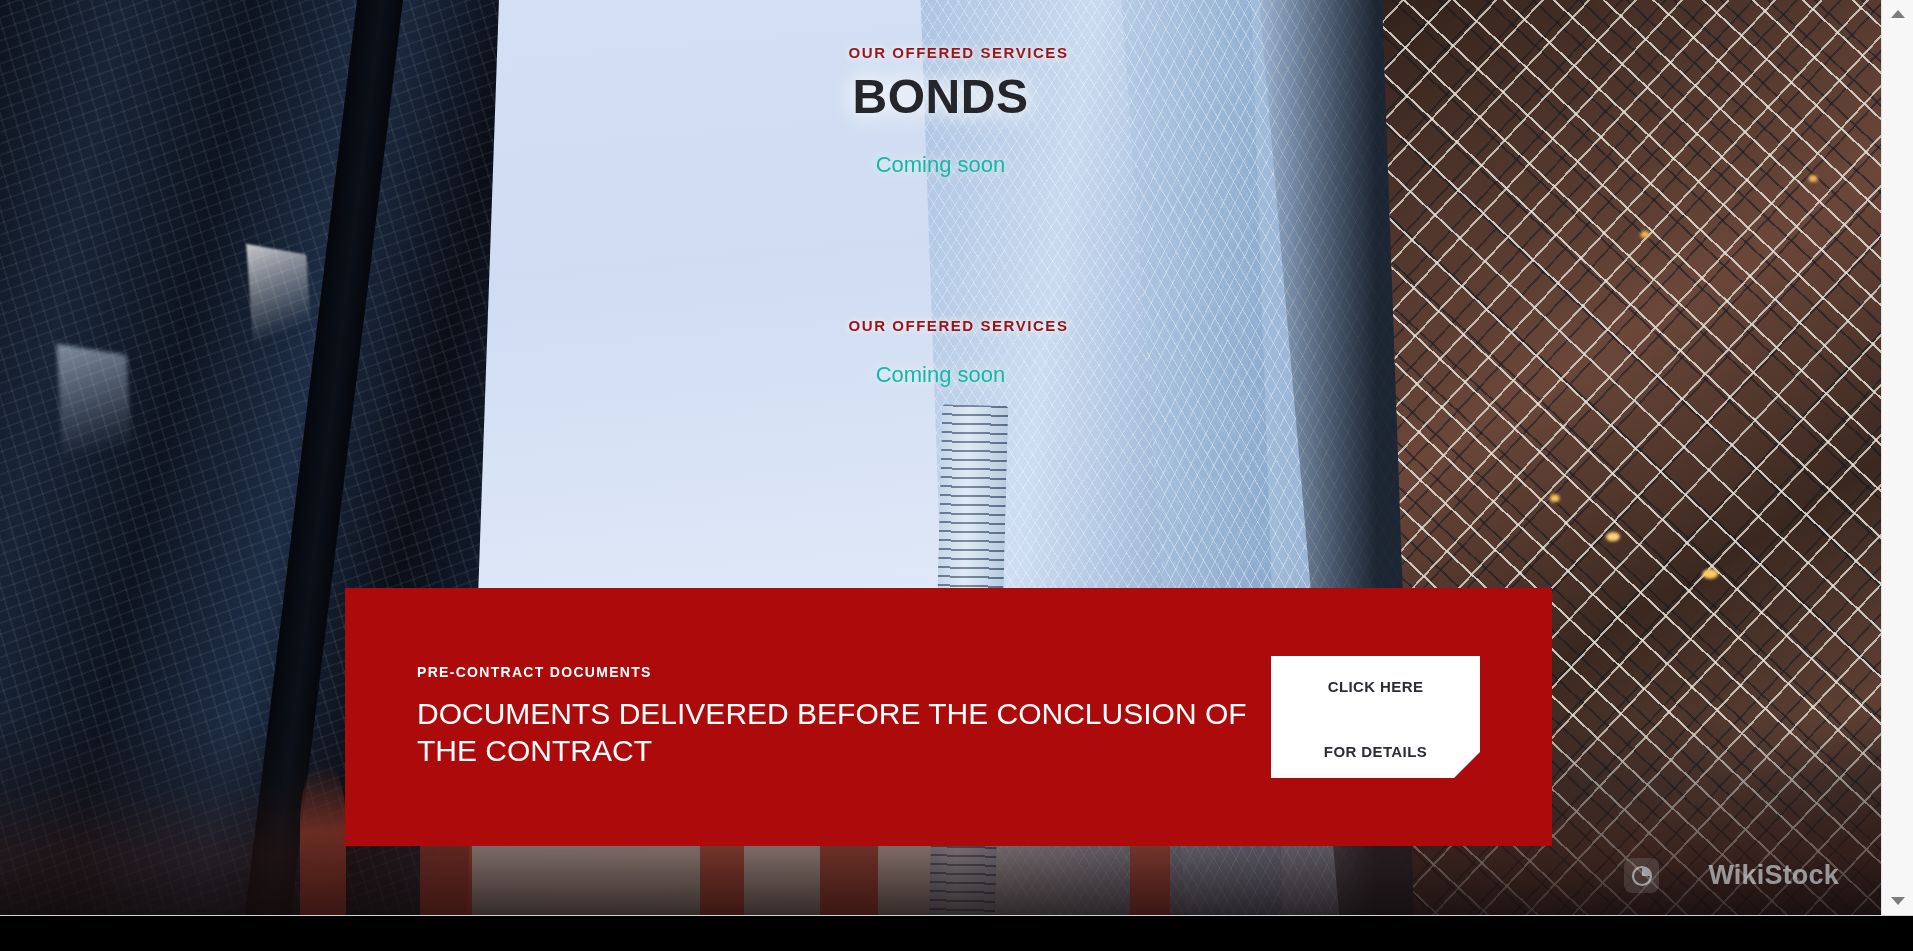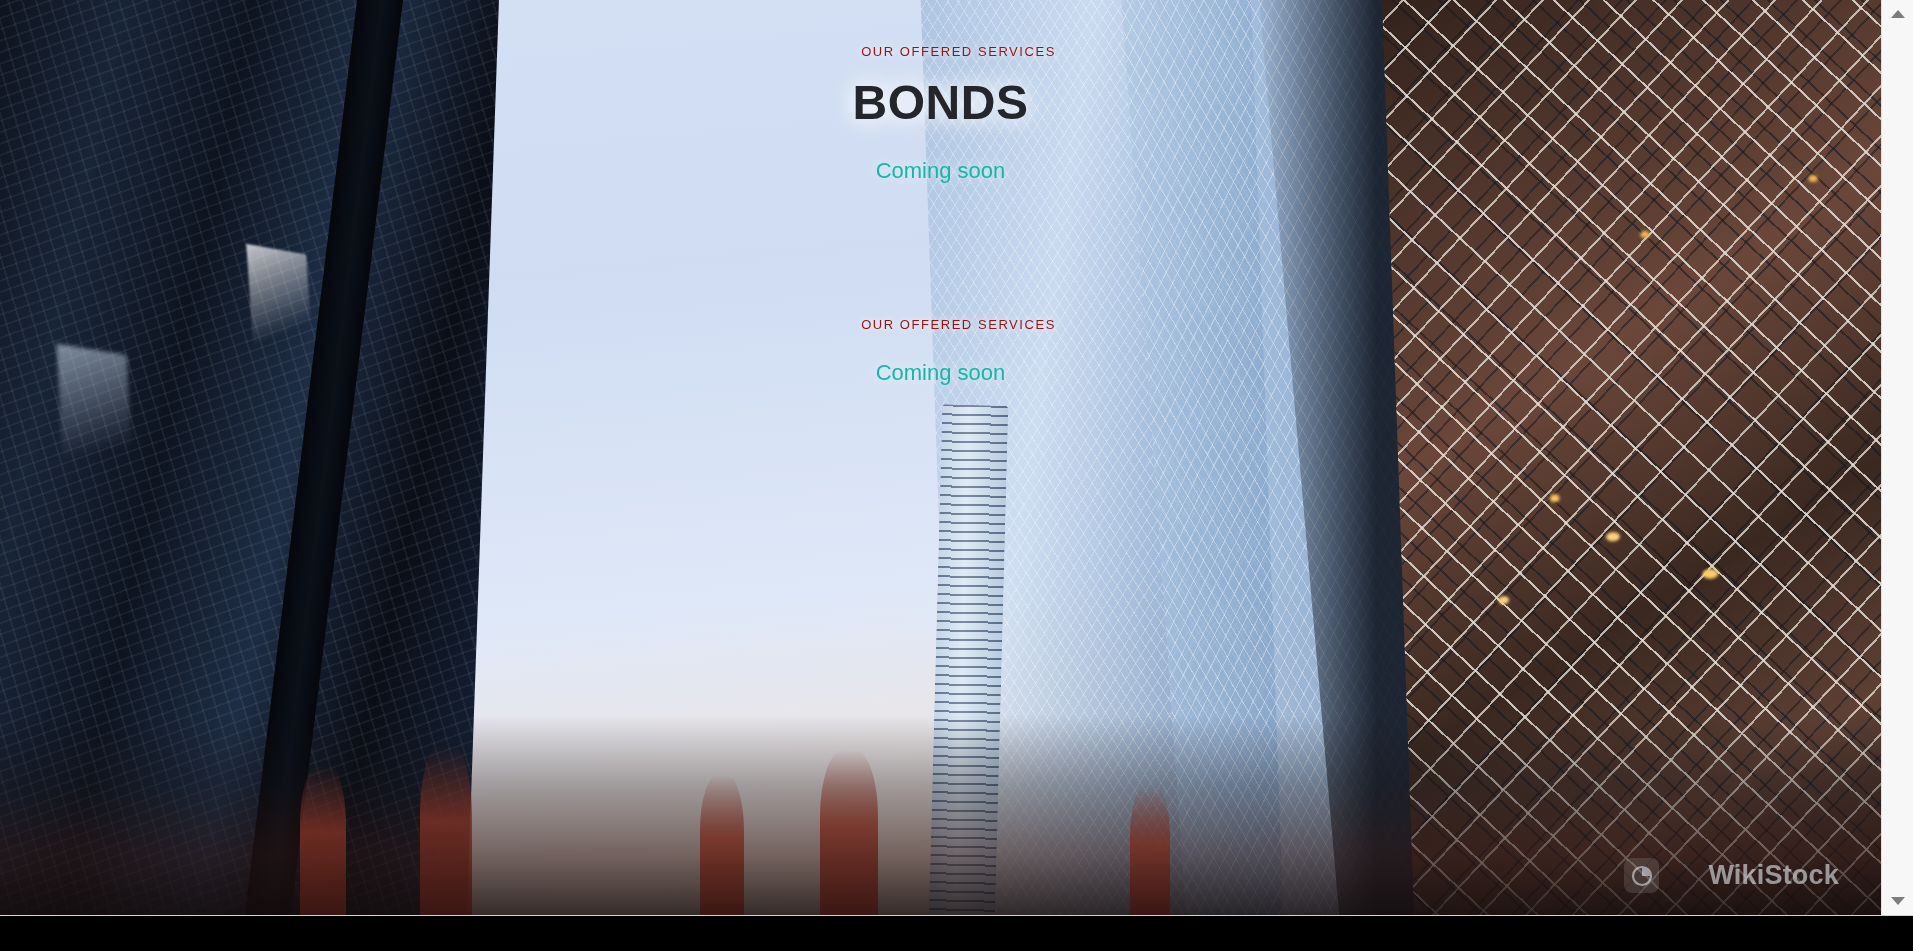--- a/index.html
+++ b/index.html
@@ -157,22 +157,22 @@
   .bcol {
     position:absolute; bottom:0;
     background:linear-gradient(180deg, rgba(90,40,32,.0), rgba(120,48,36,.85) 45%, rgba(60,22,18,.95));
     border-radius:40% 40% 0 0;
   }
 
   
   .svc-block { position:absolute; width:100%; text-align:center; }
   .kicker {
     color:#9b1212;
-    font-size:13px;
-    font-weight:normal;
+    font-size:15px;
+    font-weight:bold;
     letter-spacing:1.55px;
     text-shadow:0 0 7px rgba(255,255,255,.85), 0 0 14px rgba(255,255,255,.6);
     padding-left:36px;
   }
   .svc-title {
     color:#24262b;
     font-size:48px;
     font-weight:bold;
     letter-spacing:.5px;
     text-shadow:0 0 18px rgba(255,255,255,.95), 0 0 34px rgba(255,255,255,.8);
@@ -318,29 +318,40 @@
     <div class="street">
       <span class="bcol" style="left:300px;width:46px;height:150px;"></span>
       <span class="bcol" style="left:420px;width:52px;height:170px;"></span>
       <span class="bcol" style="left:700px;width:44px;height:140px;"></span>
       <span class="bcol" style="left:820px;width:58px;height:165px;"></span>
       <span class="bcol" style="left:1130px;width:40px;height:130px;"></span>
     </div>
 
     <div class="svc-block" style="top:44px;">
       <div class="kicker">OUR OFFERED SERVICES</div>
-      <div class="svc-title" style="margin-top:16px;">BONDS</div>
+      <div class="svc-title" style="margin-top:8px;">BONDS</div>
       <div class="svc-sub" style="margin-top:28px;">Coming soon</div>
     </div>
 
     <div class="svc-block" style="top:317px;">
       <div class="kicker">OUR OFFERED SERVICES</div>
       <div class="svc-sub" style="margin-top:28px;">Coming soon</div>
     </div>
 
+    <div id="cta">
+      <div class="cta-text">
+        <div class="cta-kicker">PRE-CONTRACT DOCUMENTS</div>
+        <div class="cta-head">DOCUMENTS DELIVERED BEFORE THE CONCLUSION OF THE CONTRACT</div>
+      </div>
+      <div id="cta-button">
+        <span class="btn-line">CLICK HERE</span>
+        <span class="btn-line">FOR DETAILS</span>
+        <span class="btn-corner"></span>
+      </div>
+    </div>
 
     <div id="watermark">
       <span class="wm-logo">
         <svg width="24" height="24" viewBox="0 0 24 24" aria-hidden="true">
           <circle cx="12" cy="12" r="9" fill="none" stroke="#e9edf2" stroke-width="2.2"></circle>
           <path d="M12 3 A9 9 0 0 1 20 12 L12 12 Z" fill="#e9edf2"></path>
         </svg>
       </span>
       <span class="wm-text">WikiStock</span>
     </div>

